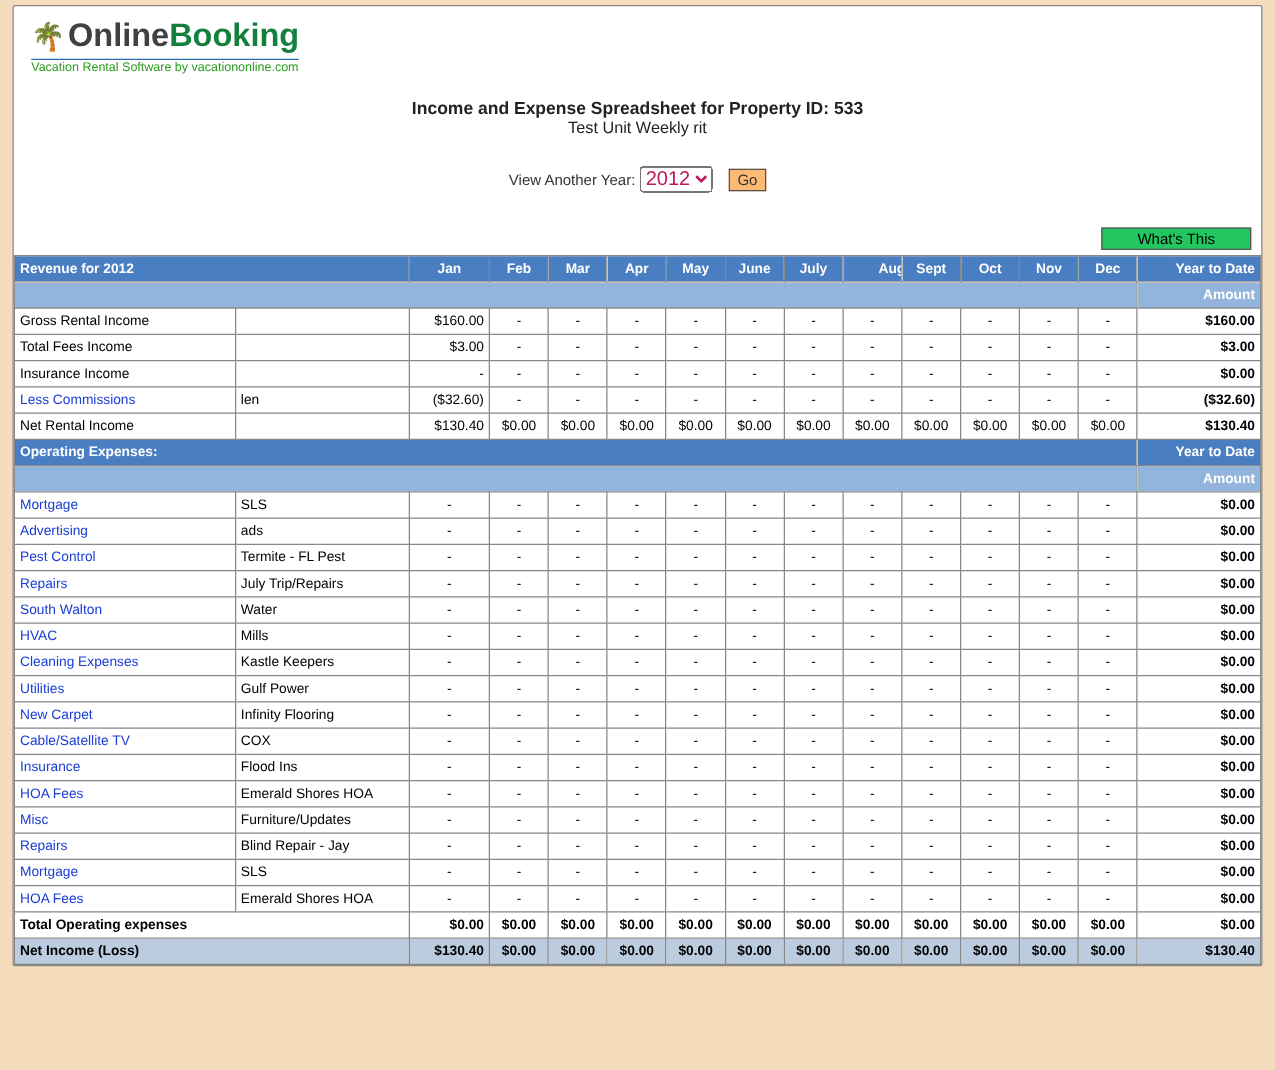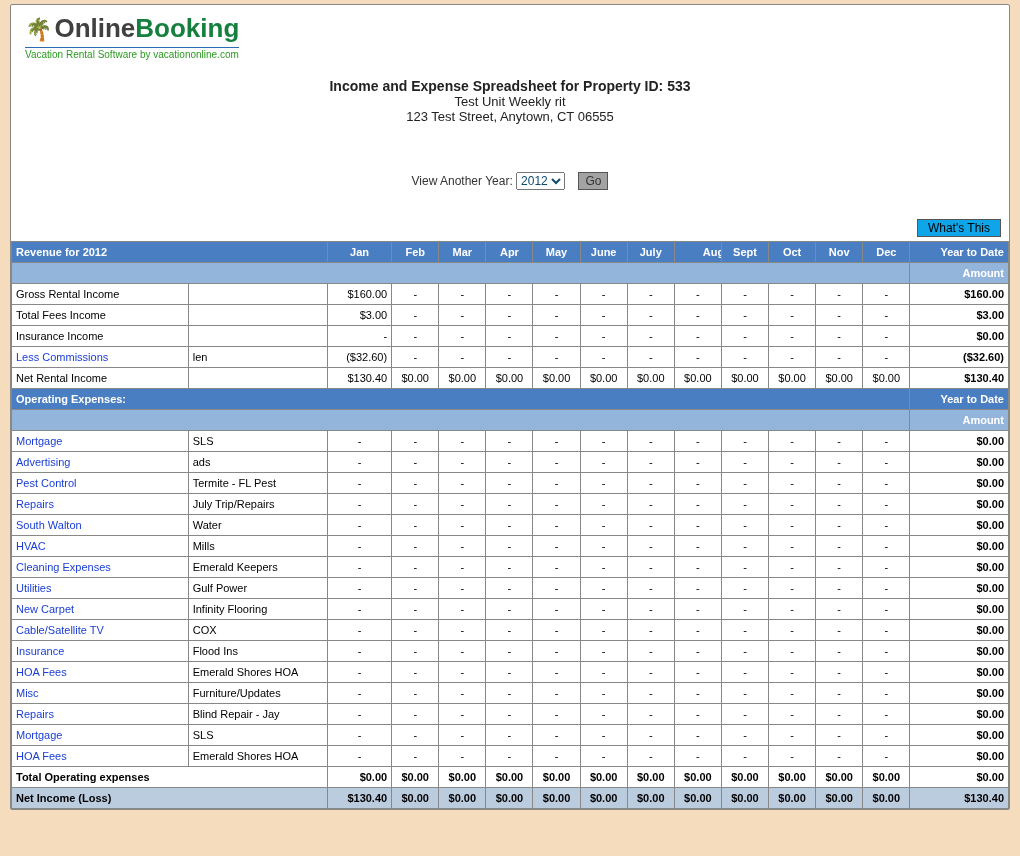--- a/index.html
+++ b/index.html
@@ -7,24 +7,24 @@
 .card { background:#fff; border:1px solid #888; width:998px; margin:0 auto; border-radius:2px; }
 .logo-area { padding:8px 14px 4px 14px; }
 .logo-line1 { font-size:26px; font-weight:bold; letter-spacing:0px; }
 .logo-palm { color:#2a6bb3; font-size:22px; margin-right:2px; }
 .logo-online { color:#404040; }
 .logo-booking { color:#15803d; }
 .logo-tagline { font-size:10px; color:#2a9b1f; border-top:1px solid #2a6bb3; display:inline-block; padding-top:1px; margin-top:-2px; }
 .hdr { text-align:center; padding:12px 0 6px 0; font-size:13px; color:#222; }
 .hdr .title { font-weight:bold; font-size:14px; }
 .yearsel { text-align:center; padding:18px 0 24px 0; font-size:12px; color:#333; }
-.yearsel select { font-size:12px; color:#0c4a6e;margin-top:24px; }
-.yearsel .go { display:inline-block; border:1px solid #555; padding:1px 6px; margin-left:10px; font-size:12px; background:#a3a3a3; }
+.yearsel select { font-size:16px; color:#be185d; }
+.yearsel .go { display:inline-block; border:1px solid #555; padding:1px 6px; margin-left:10px; font-size:12px; background:#fdba74; }
 .whats { text-align:right; padding:4px 8px 4px 0; }
-.whats .btn { display:inline-block; border:1px solid #555; background:#0ea5e9; padding:1px 10px; font-size:12px; }
+.whats .btn { display:inline-block; border:1px solid #555; background:#22c55e; padding:1px 28px; font-size:12px; }
 table.sheet { border-collapse:collapse; width:100%; font-size:11px; color:#000; table-layout:fixed; }
 table.sheet th, table.sheet td { border:1px solid #888; padding:3px 4px; height:14px; overflow:hidden; white-space:nowrap; }
 .section-hdr td, .section-hdr th { background:#4a7ec2; color:#fff; font-weight:bold; font-size:11px; }
 .section-sub td, .section-sub th { background:#94b5db; color:#fff; font-weight:bold; font-size:11px; text-align:right; }
 td.lbl { text-align:left; }
 td.lbl a { color:#1a3dd6; text-decoration:none; }
 td.vnd { text-align:left; }
 td.num { text-align:center; }
 td.ytd { text-align:right; font-weight:bold; }
 tr.total td { font-weight:bold; }
@@ -38,21 +38,20 @@
   <div class="card">
     <div class="logo-area">
       <div class="logo-line1">
         <span class="logo-palm">🌴</span><span class="logo-online">Online</span><span class="logo-booking">Booking</span>
       </div>
       <span class="logo-tagline">Vacation Rental Software by vacationonline.com</span>
     </div>
     <div class="hdr">
       <div class="title">Income and Expense Spreadsheet for Property ID: 533</div>
       <div>Test Unit Weekly rit</div>
-      <div>123 Test Street, Anytown, CT 06555</div>
     </div>
     <div class="yearsel">
       <span>View Another Year:</span>
       <select><option>2012</option></select>
       <span class="go">Go</span>
     </div>
     <div class="whats"><span class="btn">What's This</span></div>
 
     <table class="sheet">
       <colgroup>
@@ -283,21 +282,21 @@
             <td class="num">-</td>
             <td class="num">-</td>
             <td class="num">-</td>
             <td class="num">-</td>
             <td class="num">-</td>
             <td class="num">-</td>
             <td class="ytd">$0.00</td>
           </tr>
           <tr>
             <td class="lbl"><a href="#"> Cleaning Expenses</a></td>
-            <td class="vnd">Emerald Keepers</td>
+            <td class="vnd">Kastle Keepers</td>
             <td class="num">-</td>
             <td class="num">-</td>
             <td class="num">-</td>
             <td class="num">-</td>
             <td class="num">-</td>
             <td class="num">-</td>
             <td class="num">-</td>
             <td class="num">-</td>
             <td class="num">-</td>
             <td class="num">-</td>

